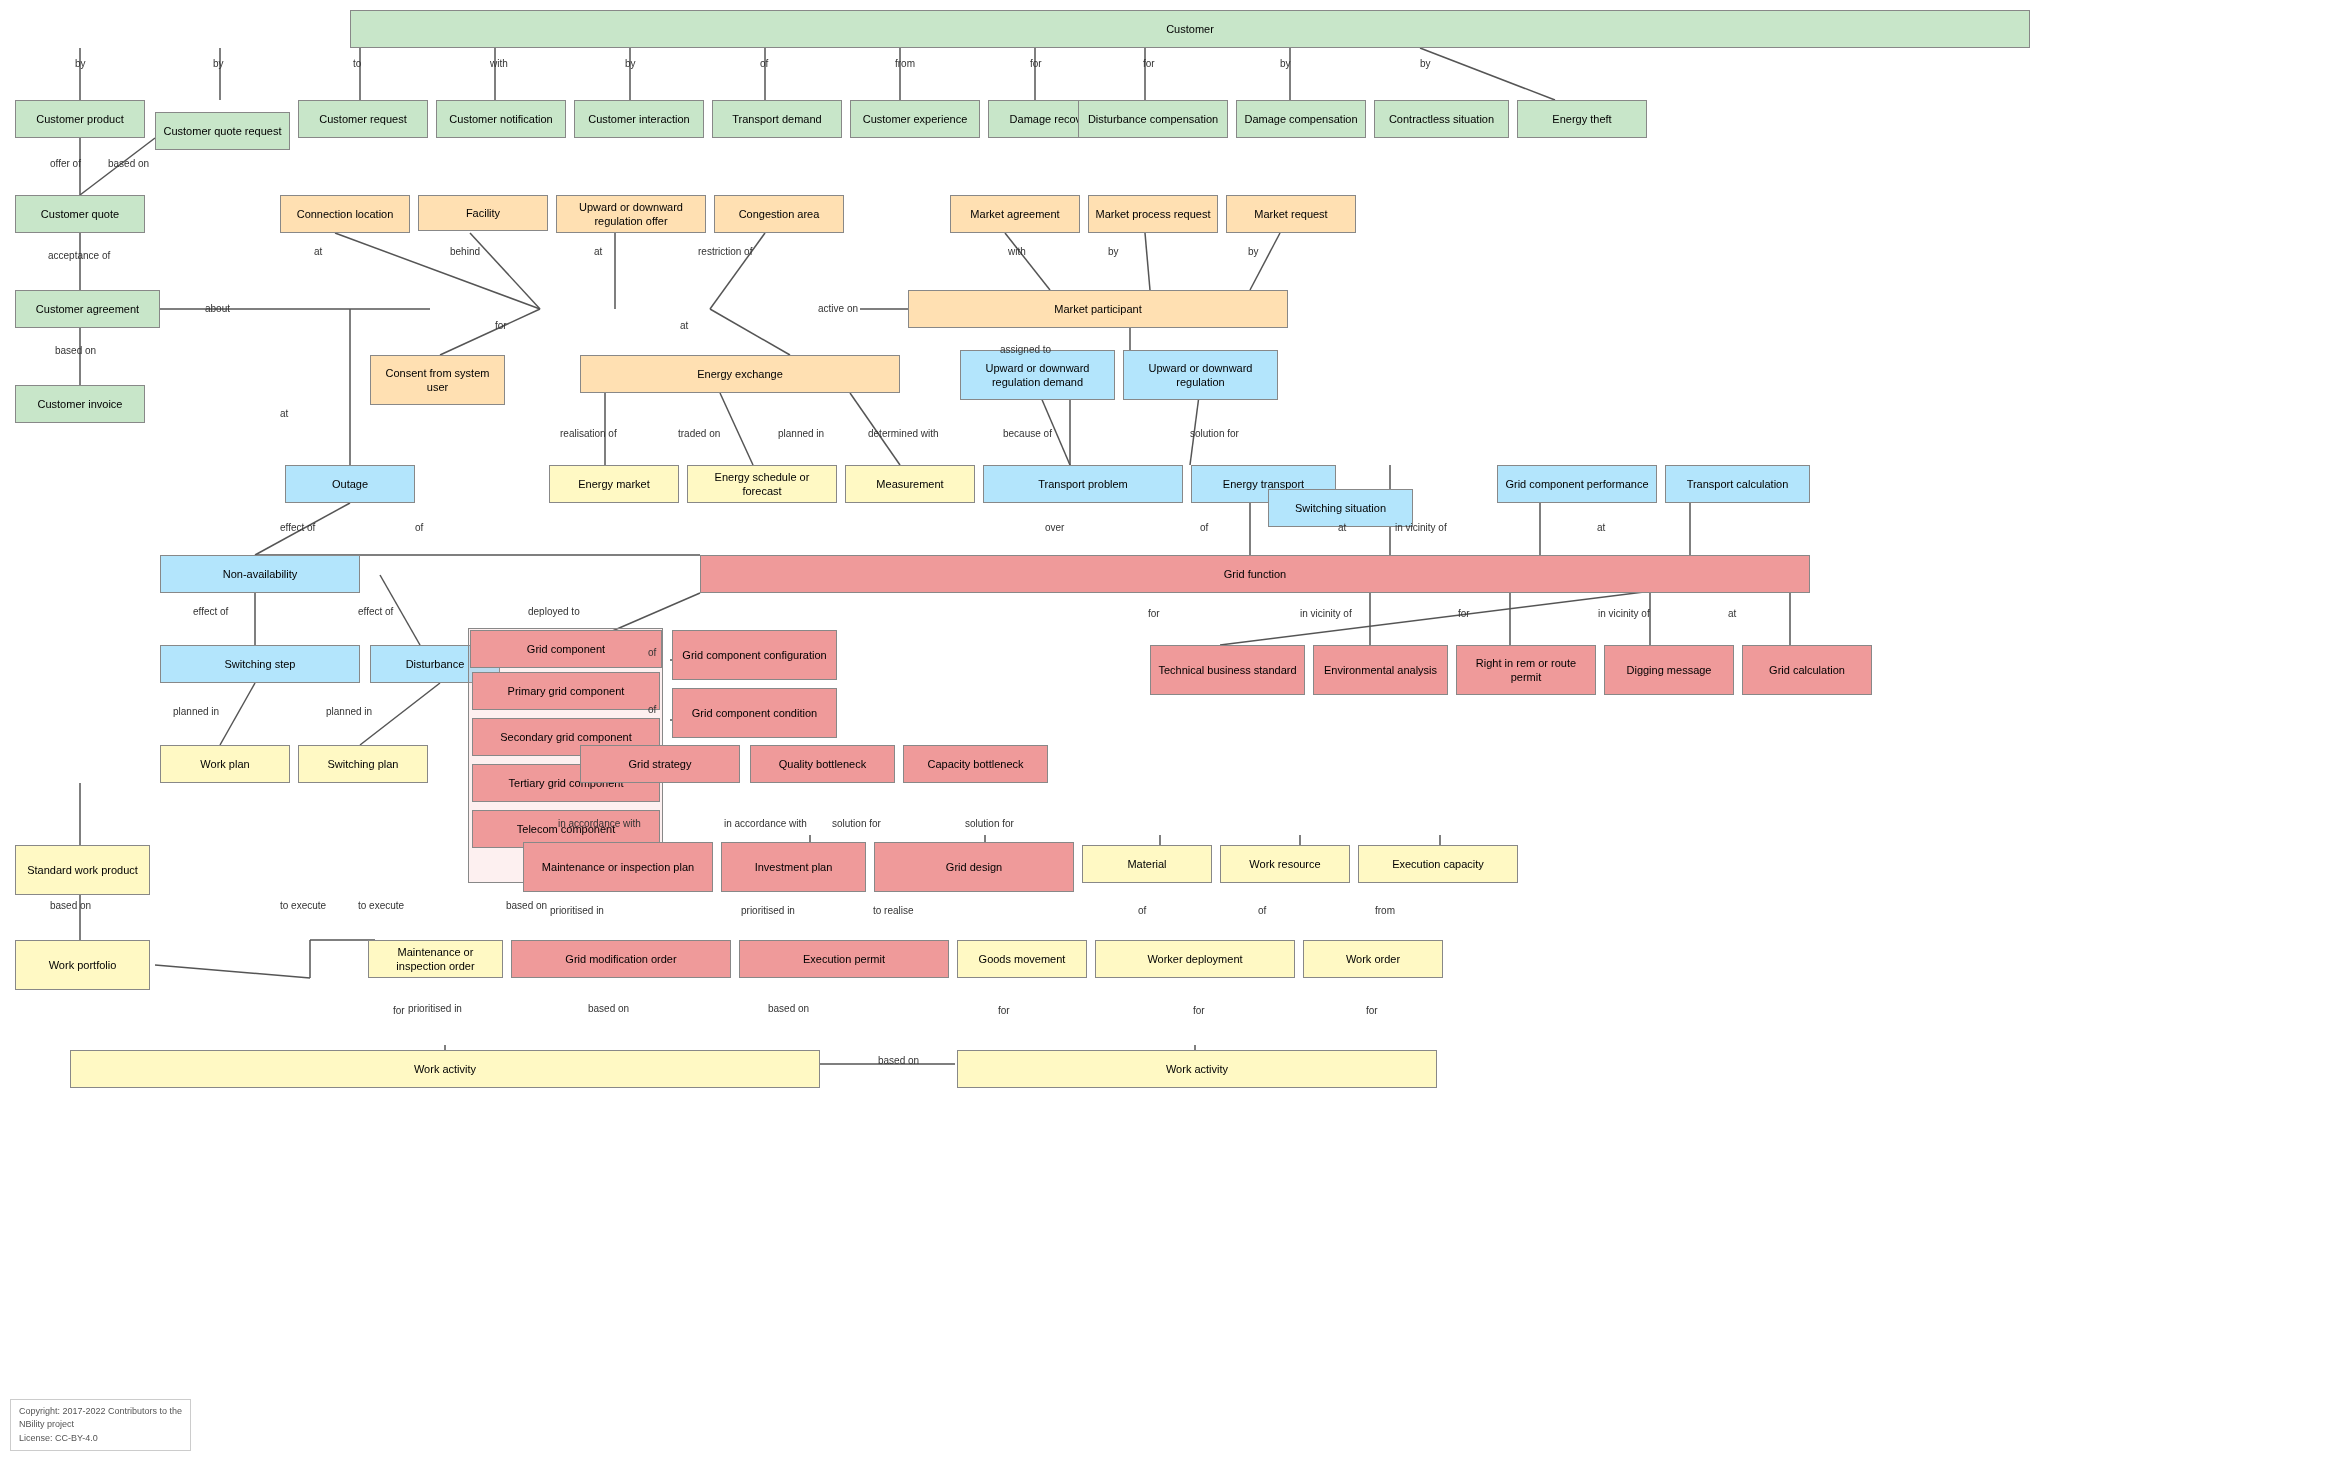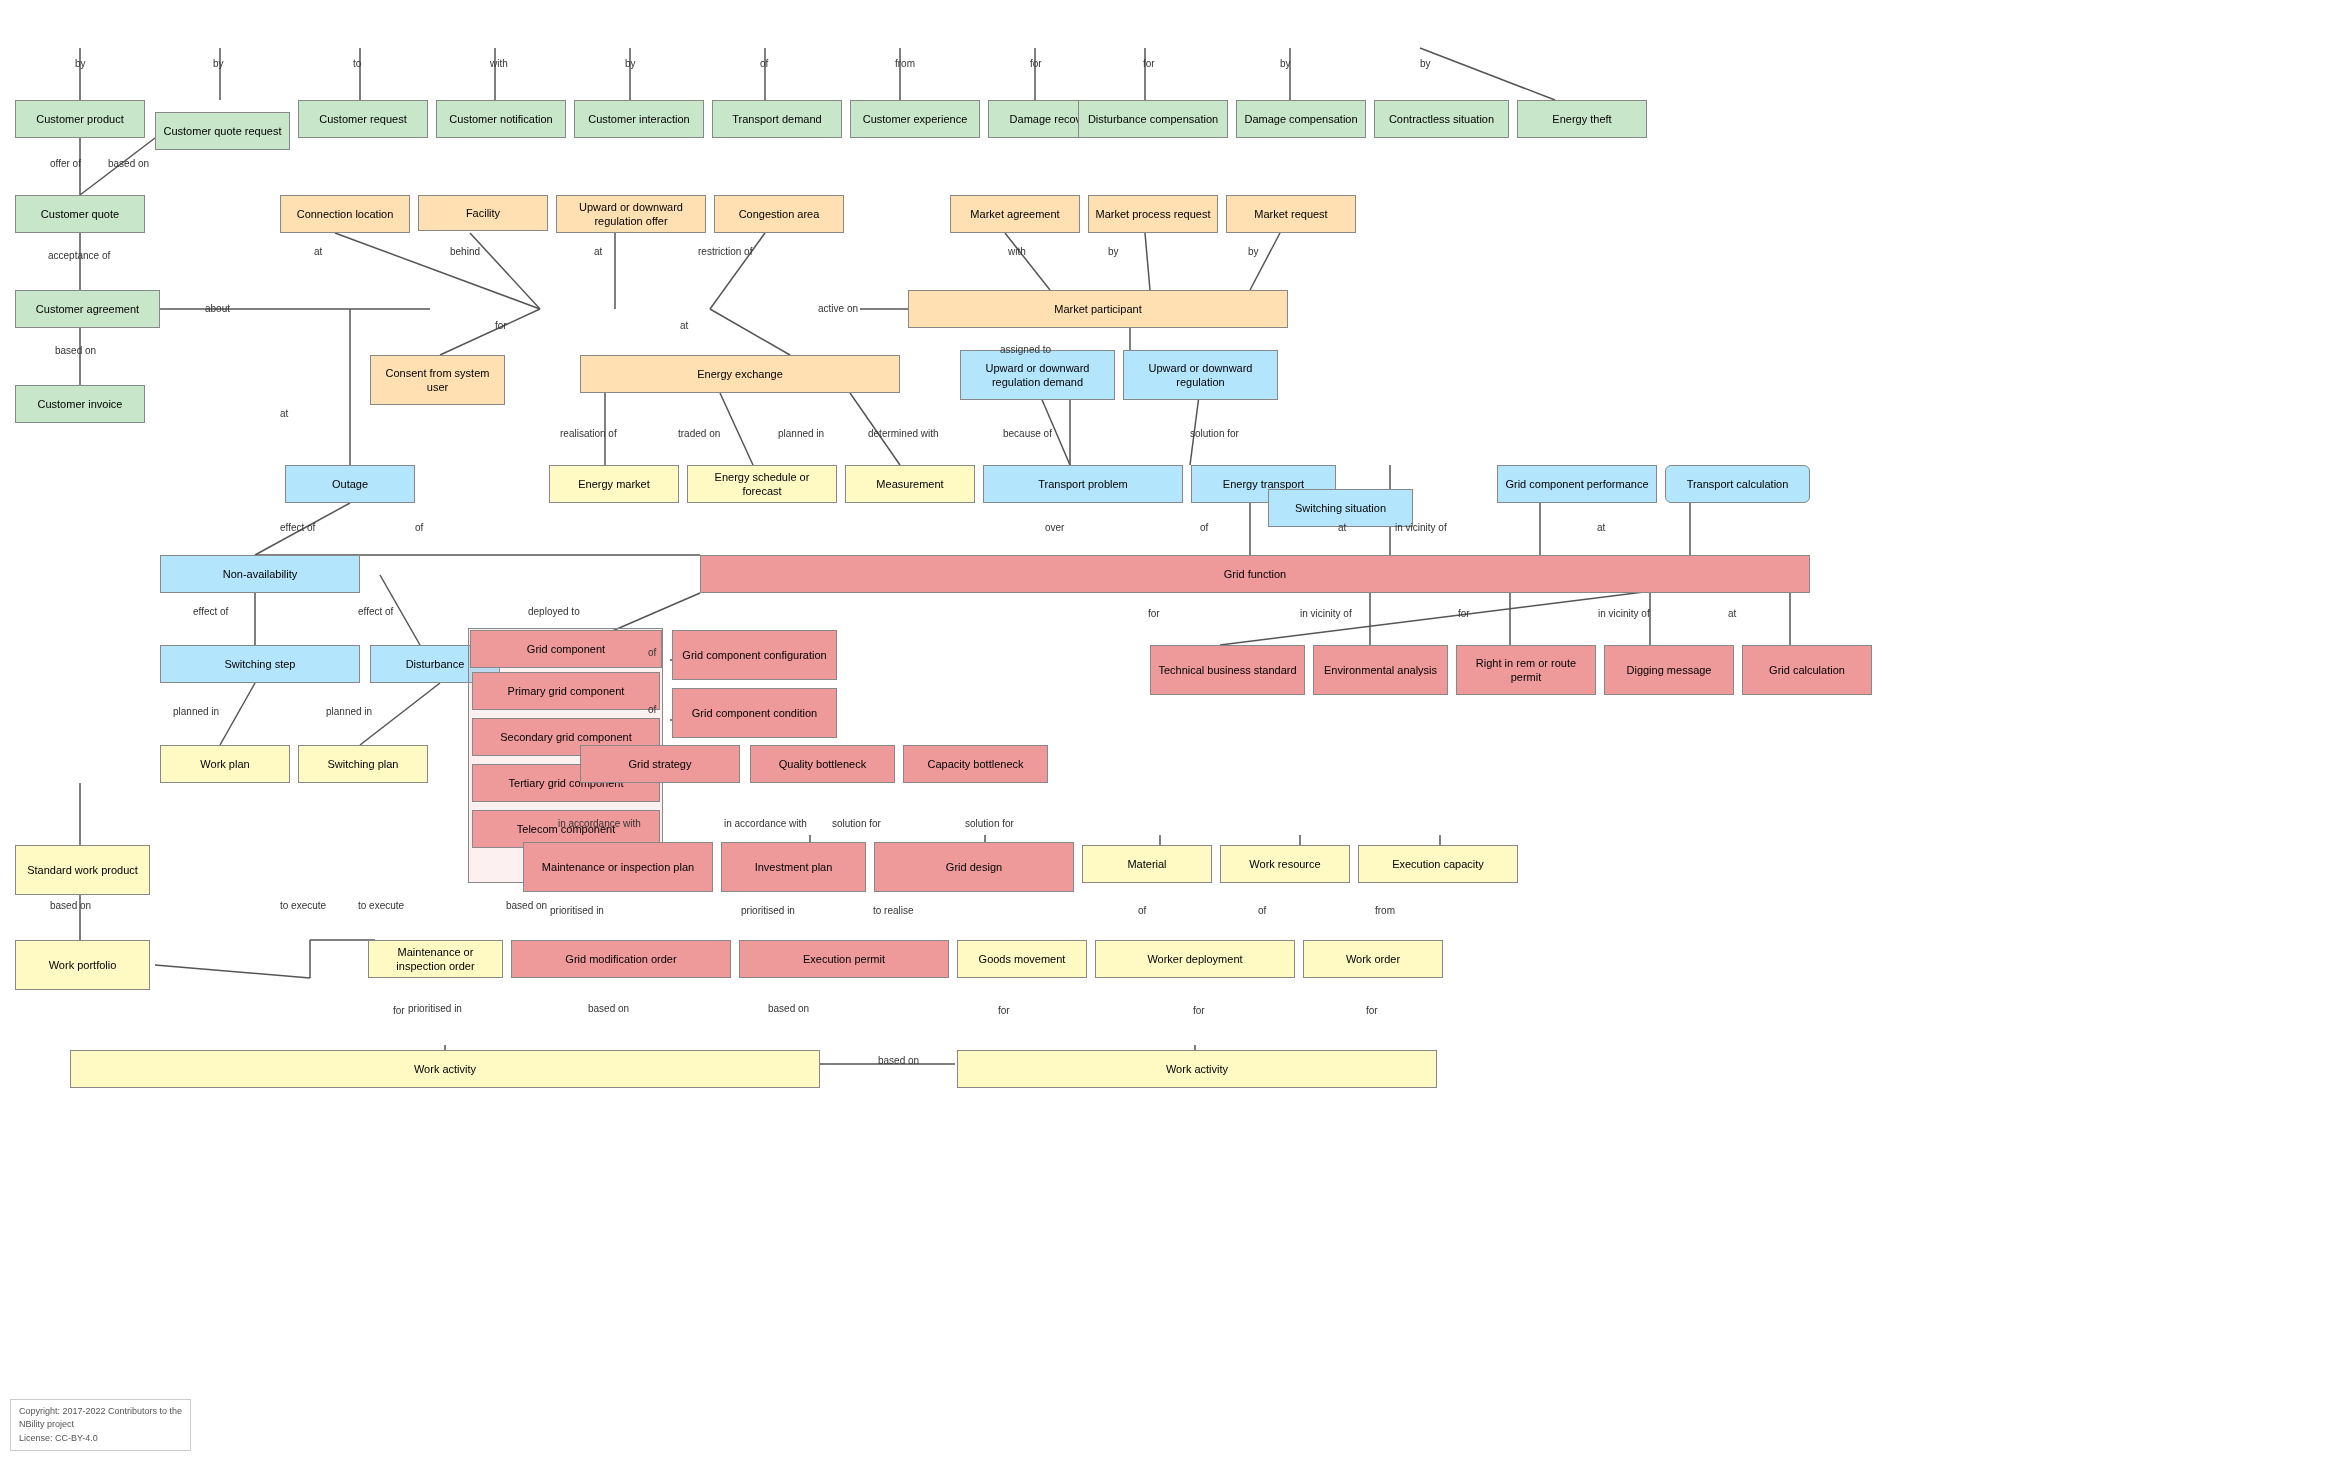--- a/index.html
+++ b/index.html
@@ -194,20 +194,23 @@
 
     <line x1="1195" y1="1045" x2="1195" y2="1083"></line>
 
     <line x1="820" y1="1064" x2="955" y2="1064"></line>
 
     <line x1="155" y1="965" x2="310" y2="978"></line>
     <line x1="310" y1="978" x2="310" y2="940"></line>
     <line x1="310" y1="940" x2="375" y2="940"></line>
   </svg>
 
+  <div class="node green" style="left:350px;top:10px;width:1680px;height:38px;">
+    <span>Customer</span>
+  </div>
 
   <div class="node green" style="left:15px;top:100px;width:130px;height:38px;">
     <span>Customer product</span>
   </div>
   <div class="node green" style="left:155px;top:100px;width:135px;height:38px;margin-top:12px;">
     <span>Customer quote request</span>
   </div>
   <div class="node green" style="left:298px;top:100px;width:130px;height:38px;">
     <span>Customer request</span>
   </div>
@@ -304,21 +307,21 @@
   </div>
   <div class="node blue" style="left:1191px;top:465px;width:145px;height:38px;">
     <span>Energy transport</span>
   </div>
   <div class="node blue" style="left:1268px;top:465px;width:145px;height:38px;margin-top:24px;">
     <span>Switching situation</span>
   </div>
   <div class="node blue" style="left:1497px;top:465px;width:160px;height:38px;">
     <span>Grid component performance</span>
   </div>
-  <div class="node blue" style="left:1665px;top:465px;width:145px;height:38px;border-radius:6px;">
+  <div class="node blue" style="left:1665px;top:465px;width:145px;height:38px;">
     <span>Transport calculation</span>
   </div>
 
   <div class="node blue" style="left:160px;top:555px;width:200px;height:38px;">
     <span>Non-availability</span>
   </div>
   <div class="node red" style="left:700px;top:555px;width:1110px;height:38px;">
     <span>Grid function</span>
   </div>
 

